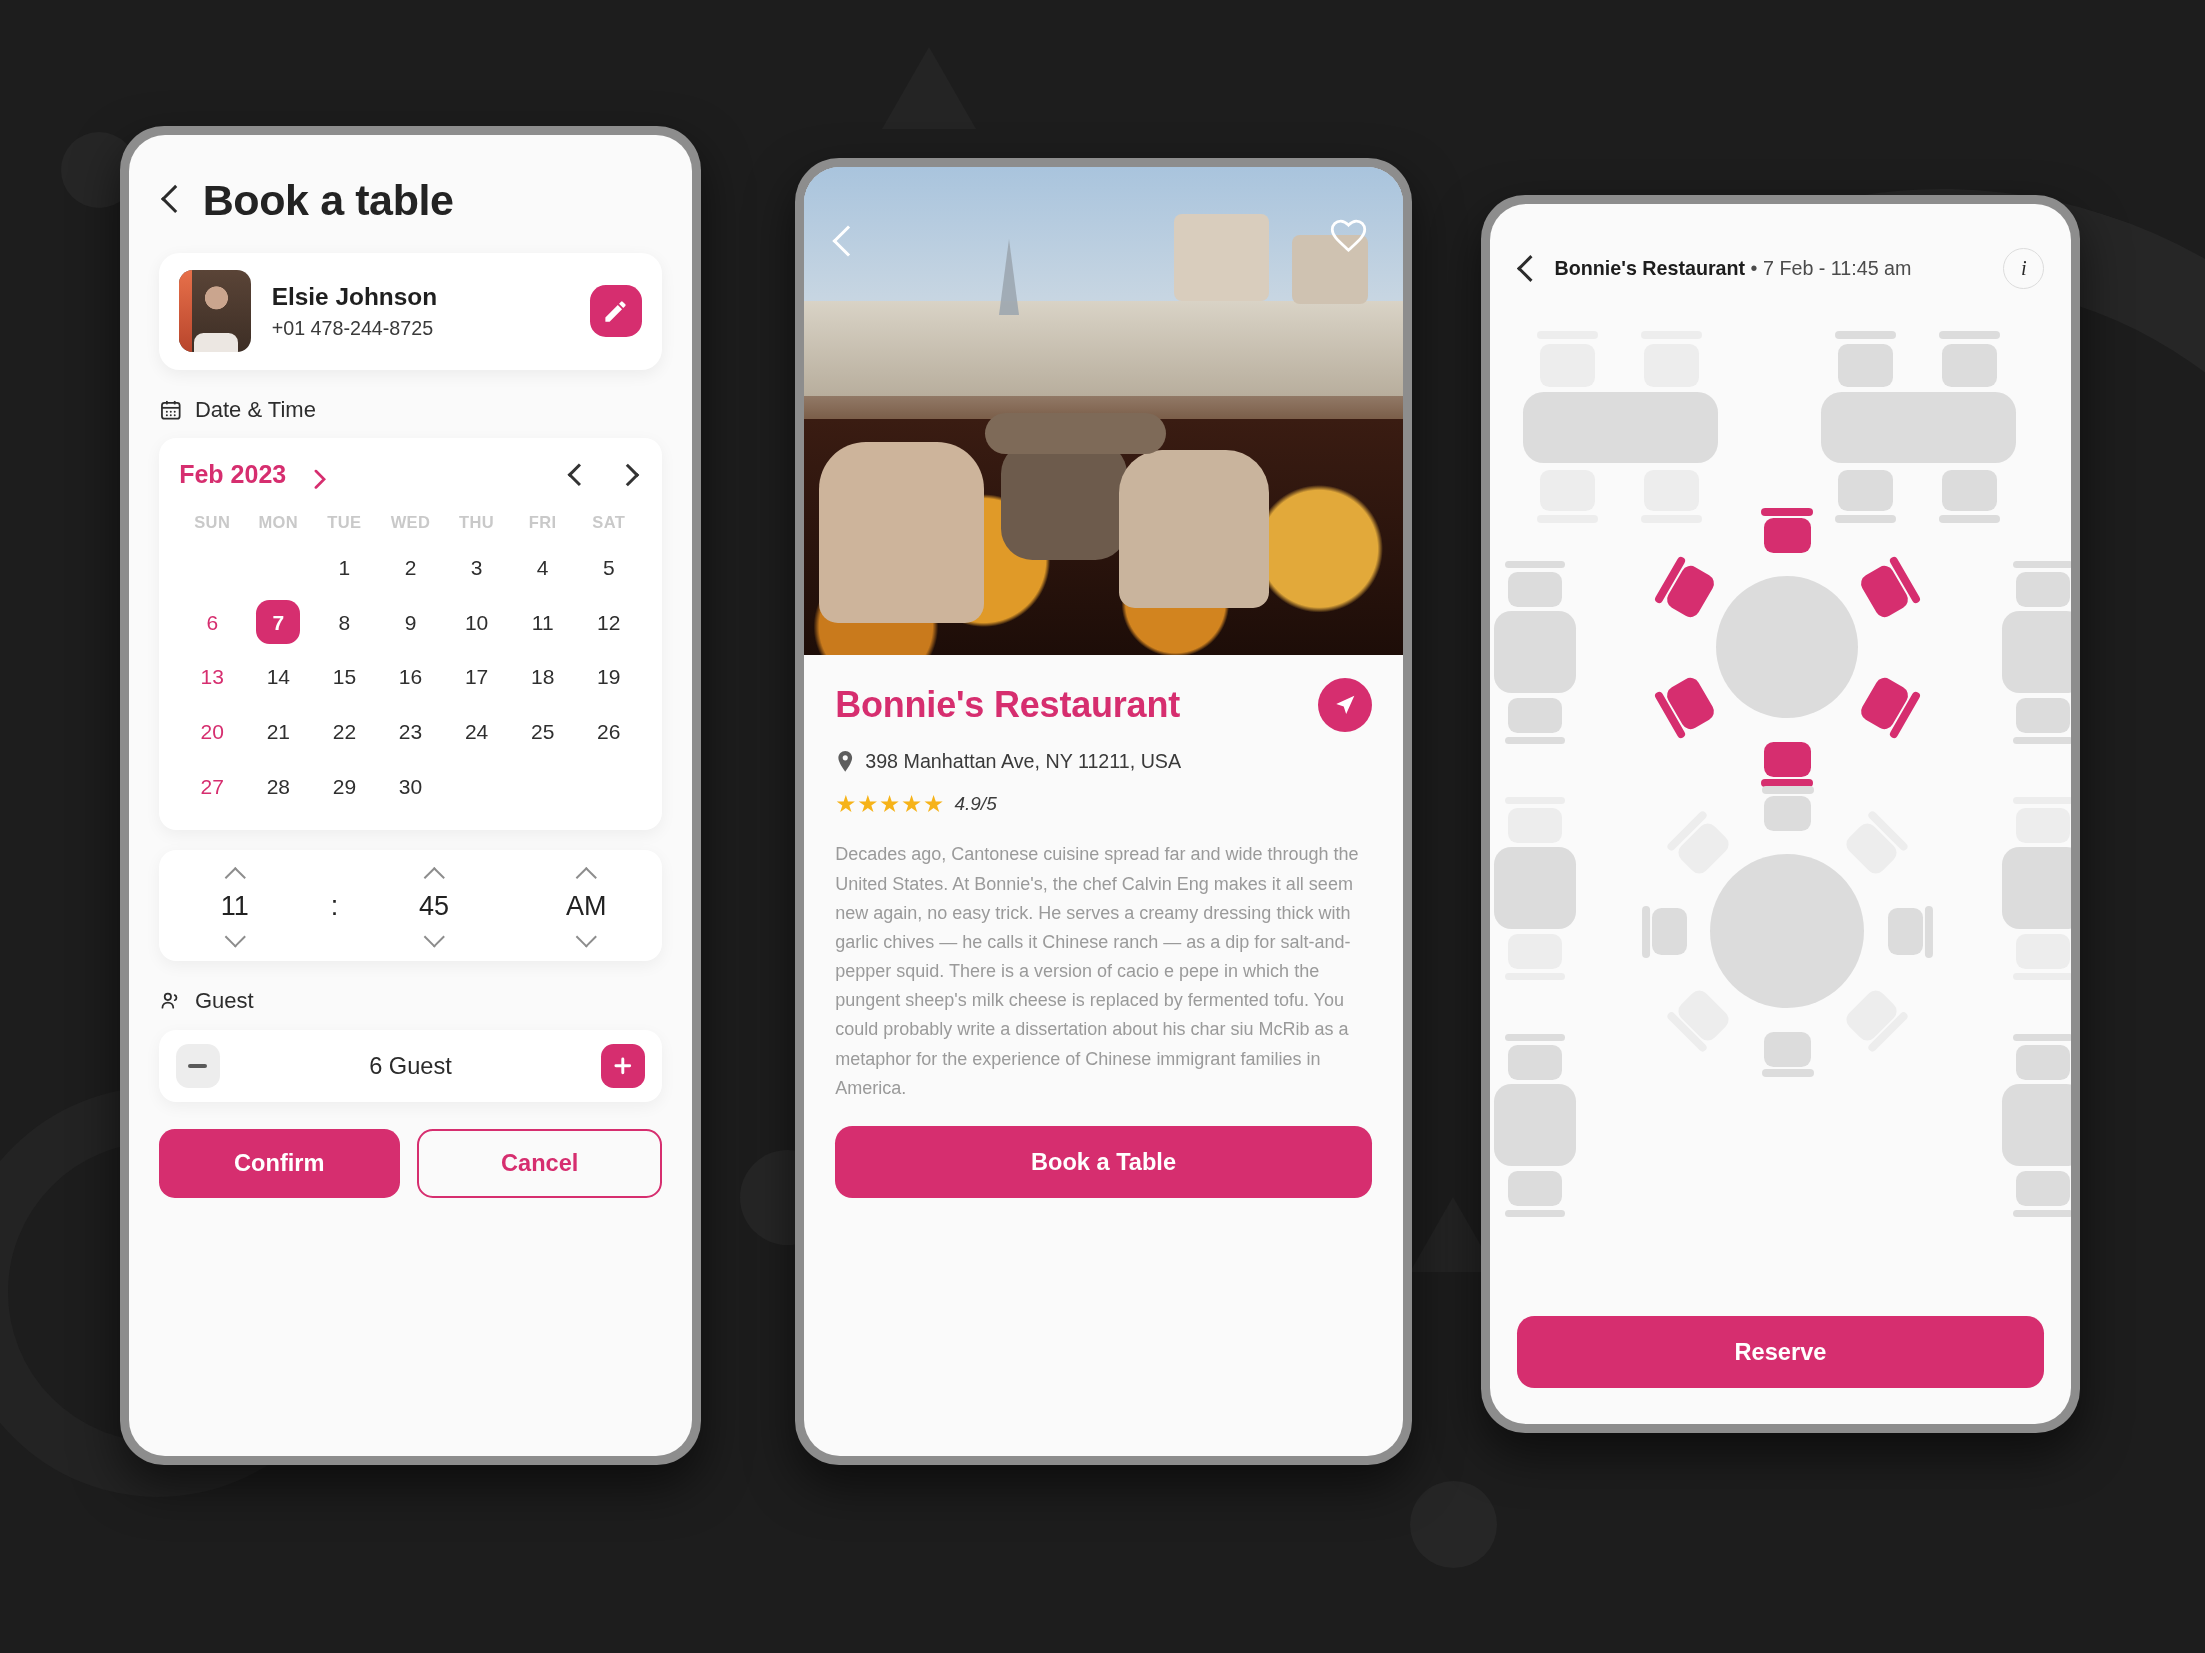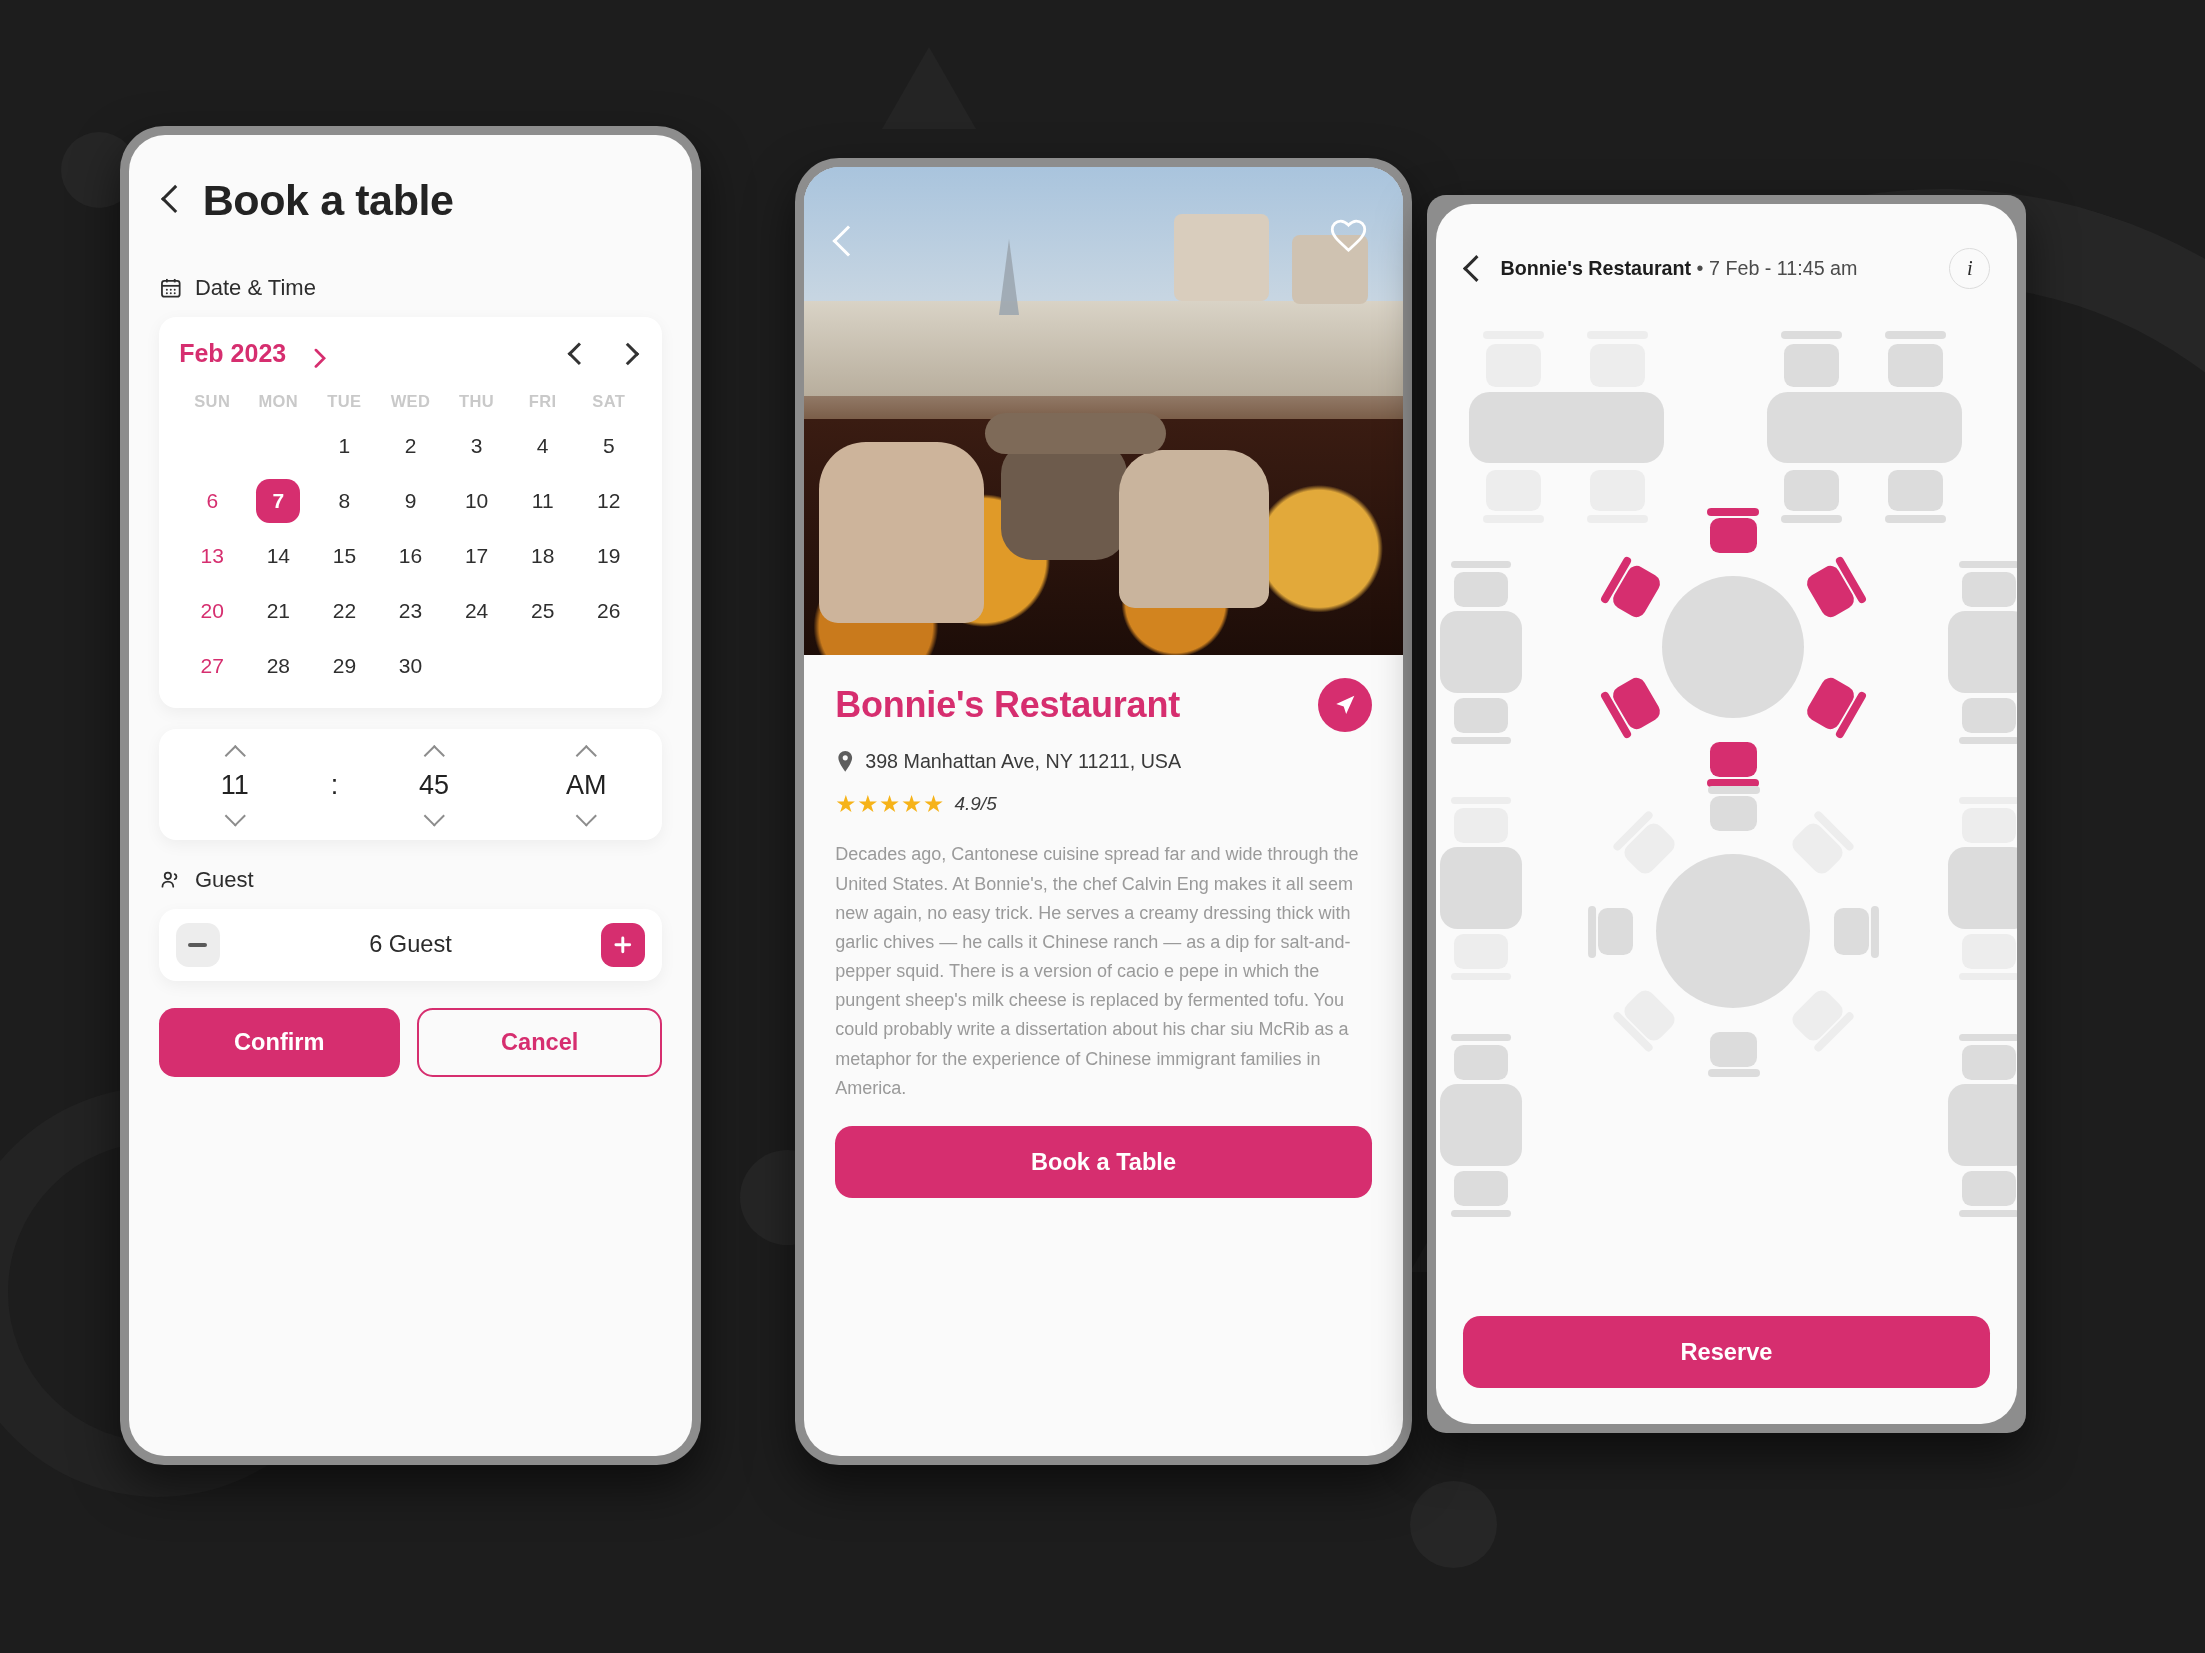--- a/index.html
+++ b/index.html
@@ -45,21 +45,21 @@
   }
   .screen {
     width: 100%; height: 100%;
     background: #fafafa;
     border-radius: 36px;
     overflow: hidden;
     position: relative;
   }
   #phone1 { left: 120px; top: 126px;  width: 581px; height: 1339px; }
   #phone2 { left: 795px; top: 158px; width: 617px; height: 1307px; }
-  #phone3 { left: 1427px; top: 195px; width: 599px; height: 1238px; border-radius: 19px; }
+  #phone3 { left: 1481px; top: 195px; width: 599px; height: 1238px; }
   .p1-header { display:flex; align-items:center; gap:22px; padding: 41px 30px 23.6px; }
   .chev-back {
     width: 22px; height: 36px; position: relative; cursor: pointer; flex: 0 0 auto;
   }
   .chev-back::before {
     content:""; position:absolute; left:6.3px; top:7px; width:17.3px; height:17.3px;
     border-left:3.2px solid #2b2b2b; border-bottom:3.2px solid #2b2b2b;
     transform: rotate(45deg);
   }
   .p1-title { font-size: 43px; font-weight: 700; color:#232323; letter-spacing:-0.4px; }
@@ -222,20 +222,32 @@
 </div>
 
 <div class="phone" id="phone1">
   <div class="screen">
 
     <div class="p1-header">
       <div class="chev-back"></div>
       <div class="p1-title">Book a table</div>
     </div>
 
+    <div class="profile-card">
+      <div class="avatar"></div>
+      <div class="prof-txt">
+        <div class="prof-name">Elsie Johnson</div>
+        <div class="prof-phone">+01 478-244-8725</div>
+      </div>
+      <div class="edit-btn">
+        <svg width="27" height="27" viewBox="0 0 24 24">
+          <path d="M3 17.25V21h3.75L17.81 9.94l-3.75-3.75L3 17.25zM20.71 7.04a1 1 0 0 0 0-1.41l-2.34-2.34a1 1 0 0 0-1.41 0l-1.83 1.83 3.75 3.75 1.83-1.83z" fill="#fff"></path>
+        </svg>
+      </div>
+    </div>
 
     <div class="section-label">
       <svg width="23.6" height="23.6" viewBox="0 0 24 24">
         <rect x="3" y="5" width="18" height="16" rx="2.5" fill="none" stroke="#2d2d2d" stroke-width="1.8"></rect>
         <line x1="3" y1="10" x2="21" y2="10" stroke="#2d2d2d" stroke-width="1.8"></line>
         <line x1="8" y1="3" x2="8" y2="6.5" stroke="#2d2d2d" stroke-width="1.8"></line>
         <line x1="16" y1="3" x2="16" y2="6.5" stroke="#2d2d2d" stroke-width="1.8"></line>
         <circle cx="8" cy="14" r="1" fill="#2d2d2d"></circle>
           <circle cx="12" cy="14" r="1" fill="#2d2d2d"></circle>
         <circle cx="16" cy="14" r="1" fill="#2d2d2d"></circle>

